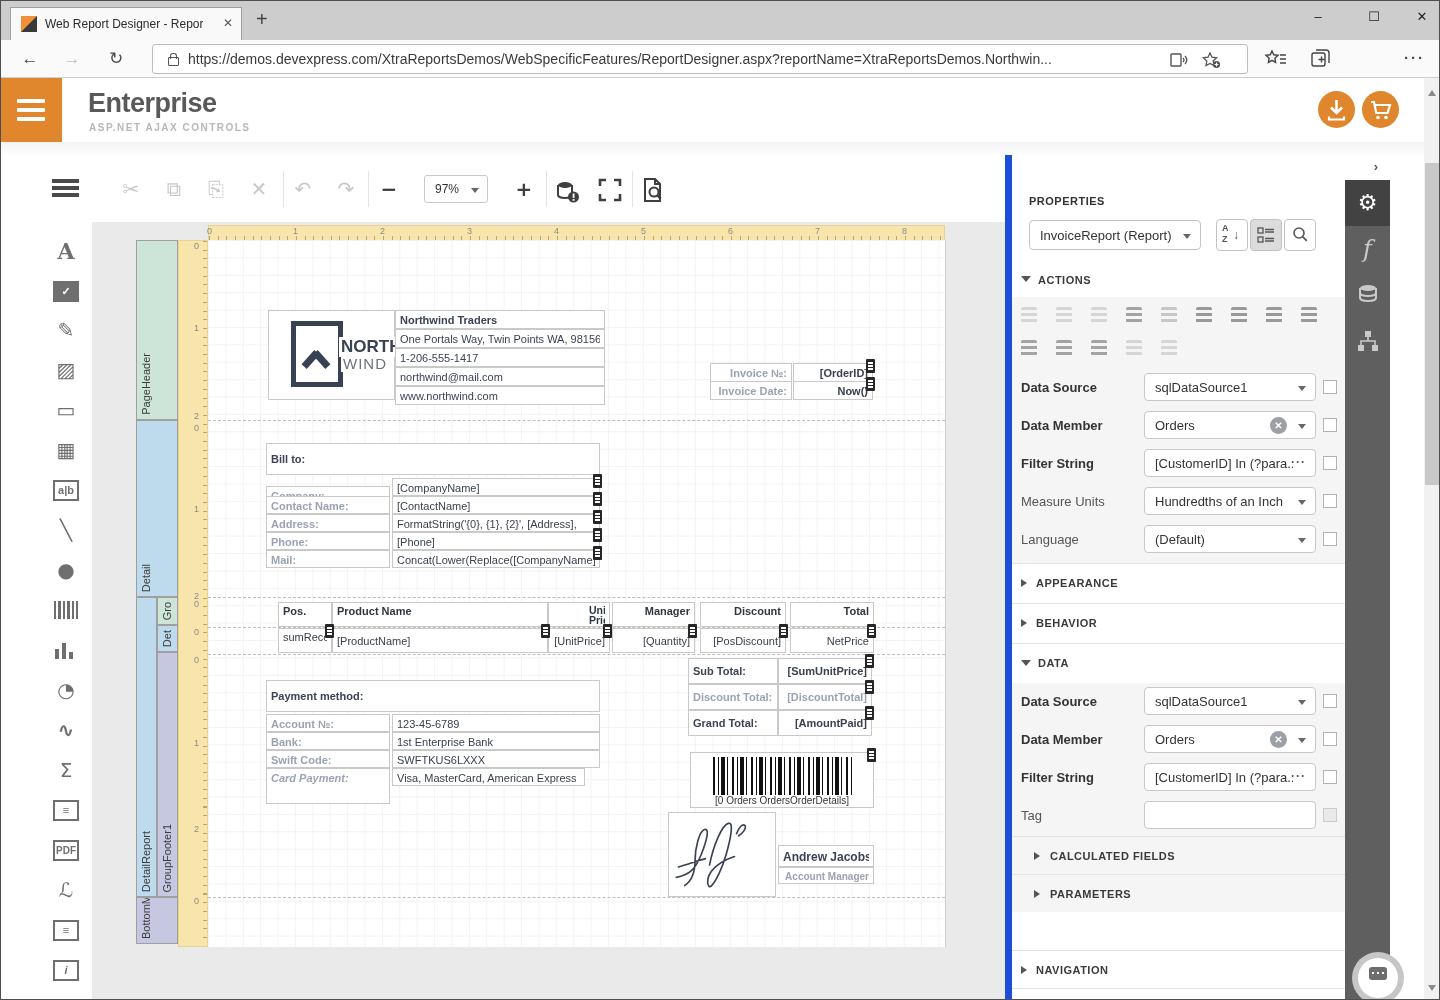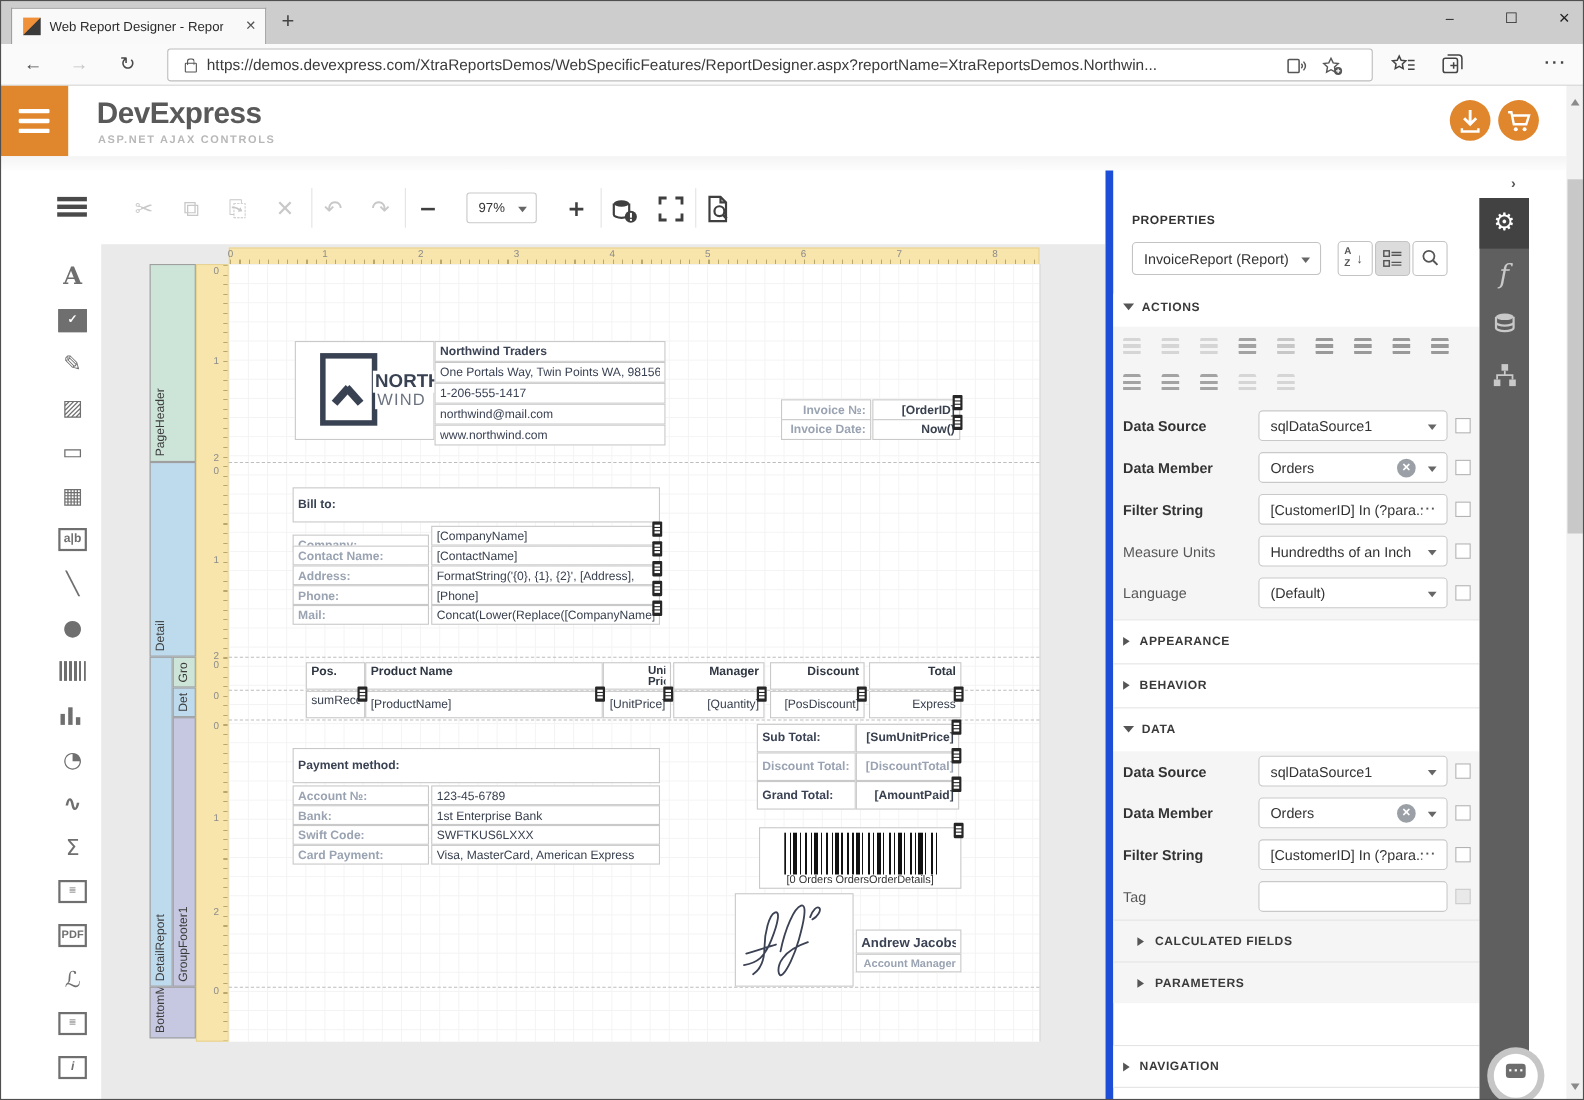--- a/index.html
+++ b/index.html
@@ -203,21 +203,21 @@
   </span>
   <span id="more-dots">···</span>
 </div>
 
 <div id="dxheader">
   <div id="dx-menu">
     <span class="bar" style="top:21px;"></span>
     <span class="bar" style="top:30px;"></span>
     <span class="bar" style="top:39px;"></span>
   </div>
-  <div id="brand">DevExpress</div>
+  <div id="brand">Enterprise</div>
   <div id="brand-sub">ASP.NET AJAX CONTROLS</div>
   <div class="hdr-circle" id="btn-download">
     <svg class="ic" width="37" height="37" viewBox="0 0 37 37">
         <path d="M18.5 9v12 M13 16.5l5.5 5.5 5.5-5.5" stroke="#fff" stroke-width="2.6" fill="none"></path>
         <path d="M11 25.5v3h15v-3" stroke="#fff" stroke-width="2.2" fill="none"></path>
       </svg>
   </div>
   <div class="hdr-circle" id="btn-cart">
     <svg class="ic" width="37" height="37" viewBox="0 0 37 37">
         <path d="M9 11h3l2.2 11h11.3l2.5-8H13" stroke="#fff" stroke-width="2.2" fill="none"></path>
@@ -461,21 +461,21 @@
       </div>
     <div class="fbox r" style="left:404px;top:388px;width:83px;height:25px;">
         <span class="txt dval" style="top:6px;">[Quantity]</span>
         <span class="stag"></span>
       </div>
     <div class="fbox r" style="left:492px;top:388px;width:86px;height:25px;">
         <span class="txt dval" style="top:6px;">[PosDiscount]</span>
         <span class="stag"></span>
       </div>
     <div class="fbox r" style="left:582px;top:388px;width:84px;height:25px;">
-        <span class="txt dval" style="top:6px;">Express</span>
+        <span class="txt dval" style="top:6px;">NetPrice</span>
         <span class="stag"></span>
       </div>
 
     <div class="fbox" style="left:480px;top:418px;width:90px;height:26px;">
         <span class="txt bold" style="top:6px;">Sub Total:</span>
       </div>
     <div class="fbox r" style="left:570px;top:418px;width:94px;height:26px;">
         <span class="txt dval bold" style="top:6px;">[SumUnitPrice]</span>
         <span class="stag"></span>
       </div>
@@ -508,24 +508,24 @@
       </div>
     <div class="fbox" style="left:184px;top:492px;width:208px;height:18px;">
         <span class="txt dval">1st Enterprise Bank</span>
       </div>
     <div class="fbox" style="left:58px;top:510px;width:124px;height:18px;">
         <span class="txt glab">Swift Code:</span>
       </div>
     <div class="fbox" style="left:184px;top:510px;width:208px;height:18px;">
         <span class="txt dval">SWFTKUS6LXXX</span>
       </div>
-    <div class="fbox" style="left:58px;top:528px;width:124px;height:18px;">
+    <div class="fbox" style="left:58px;top:528px;width:124px;height:36px;font-style:italic;">
         <span class="txt glab">Card Payment:</span>
       </div>
-    <div class="fbox" style="left:184px;top:528px;width:208px;height:18px;">
+    <div class="fbox" style="left:184px;top:528px;width:193px;height:18px;">
         <span class="txt dval">Visa, MasterCard, American Express</span>
       </div>
 
     <div class="fbox" id="barcode">
       <span class="bars"></span>
       <span class="cap">[0 Orders OrdersOrderDetails]</span>
       <span class="stag"></span>
     </div>
 
     <div class="fbox" id="sigbox">

